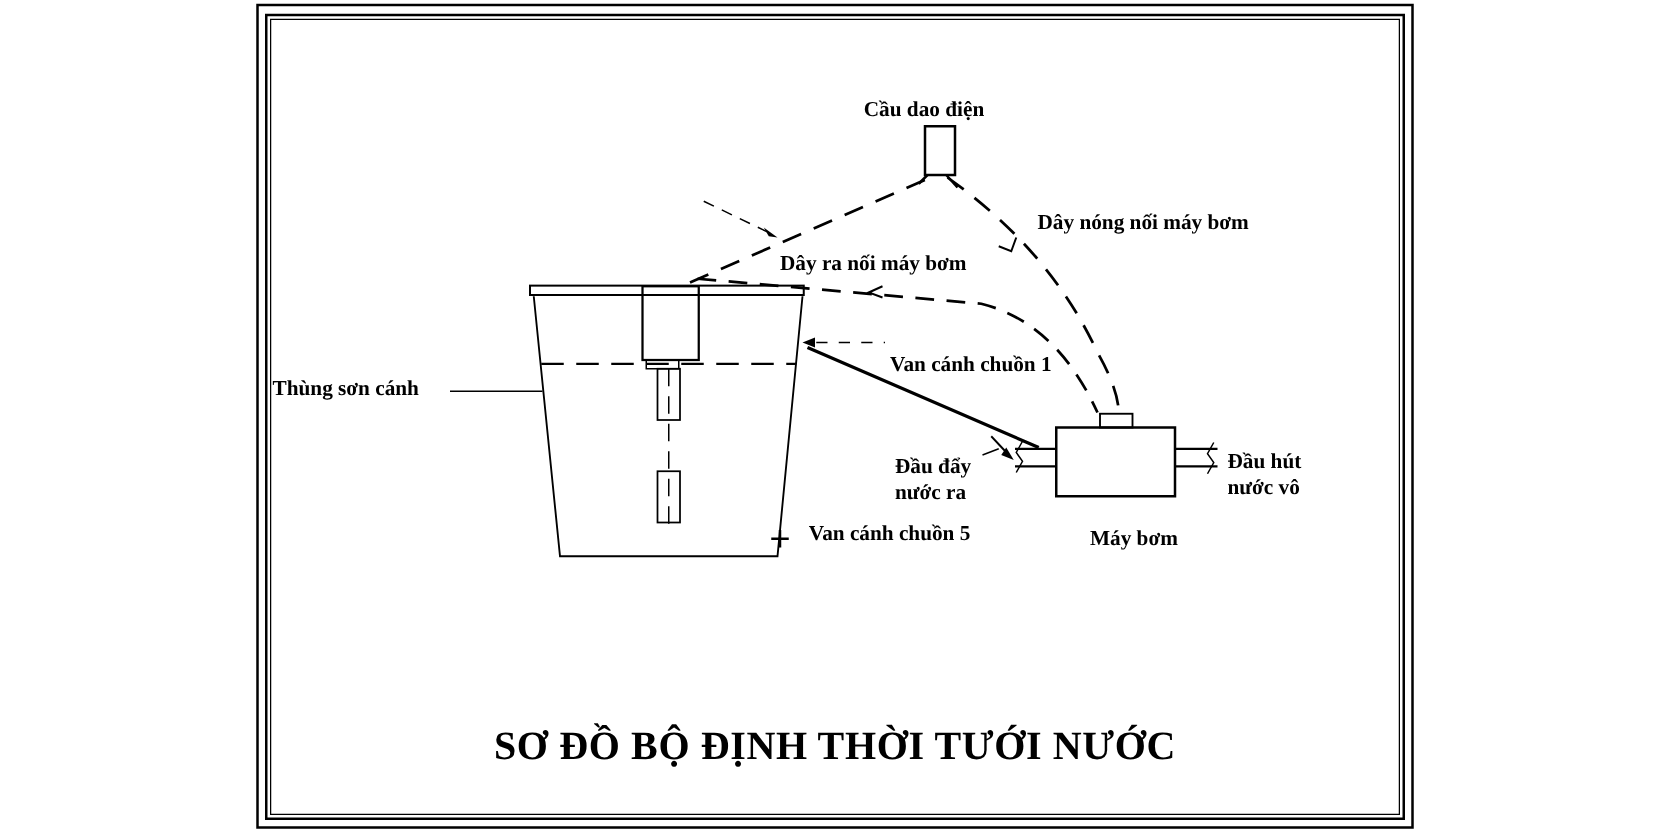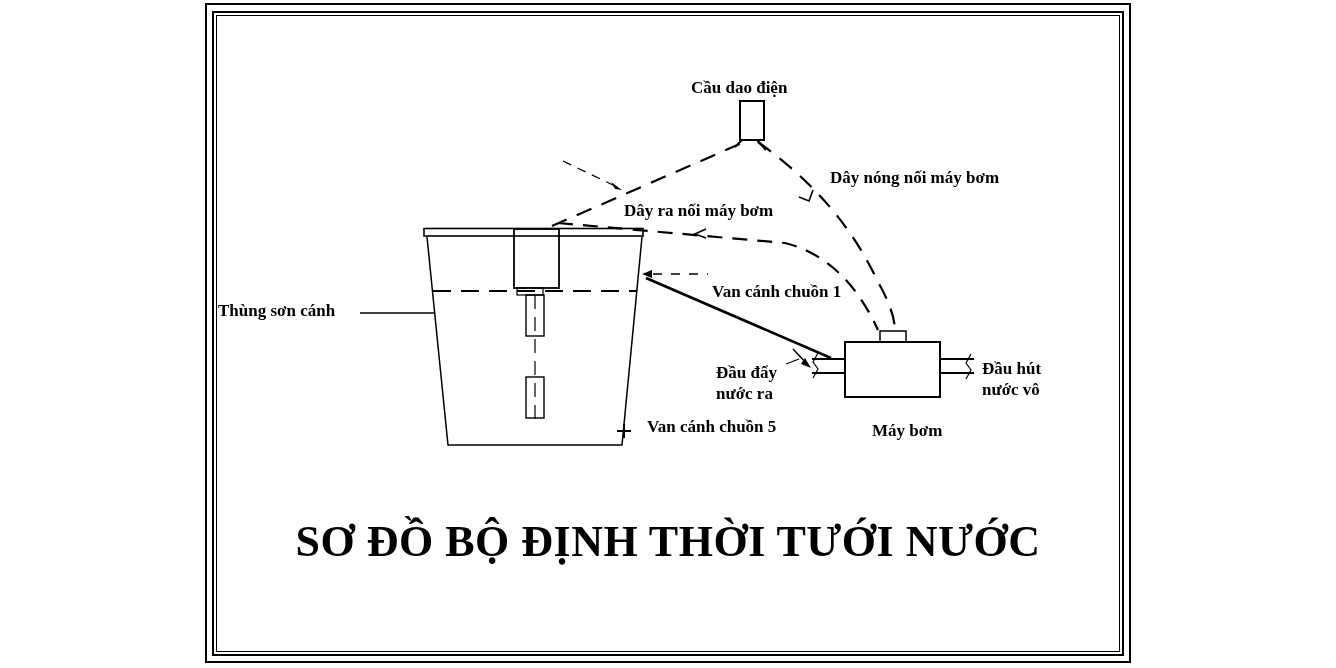--- a/index.html
+++ b/index.html
@@ -13,22 +13,22 @@
   .frame { position:absolute; border:2px solid var(--ink); }
   #frame-outer { left:205px; top:3px;  width:926px; height:660px; }
   #frame-mid   { left:212px; top:11px; width:912px; height:645px; }
   #frame-inner { left:216px; top:15px; width:904px; height:637px; border-width:1px; }
   svg.draw { position:absolute; left:0; top:0; color:var(--ink); }
   .lbl {
     position:absolute; color:var(--ink); font-weight:bold;
     font-size:17px; line-height:21px; white-space:pre-line;font-family:Liberation Serif, serif;
   }
   #title-label {
-    left:205px; top:518px; width:926px; text-align:center;
-    font-size:44px; line-height:48px; font-weight:bold; letter-spacing:.5px;
+    left:205px; top:572px; width:926px; text-align:center;
+    font-size:32px; line-height:48px; font-weight:bold; letter-spacing:.5px;
     white-space:nowrap;
   }
 </style>
 </head>
 <body>
 
 <div id="stage">
 
   <div class="frame" id="frame-outer"></div>
   <div class="frame" id="frame-mid"></div>

